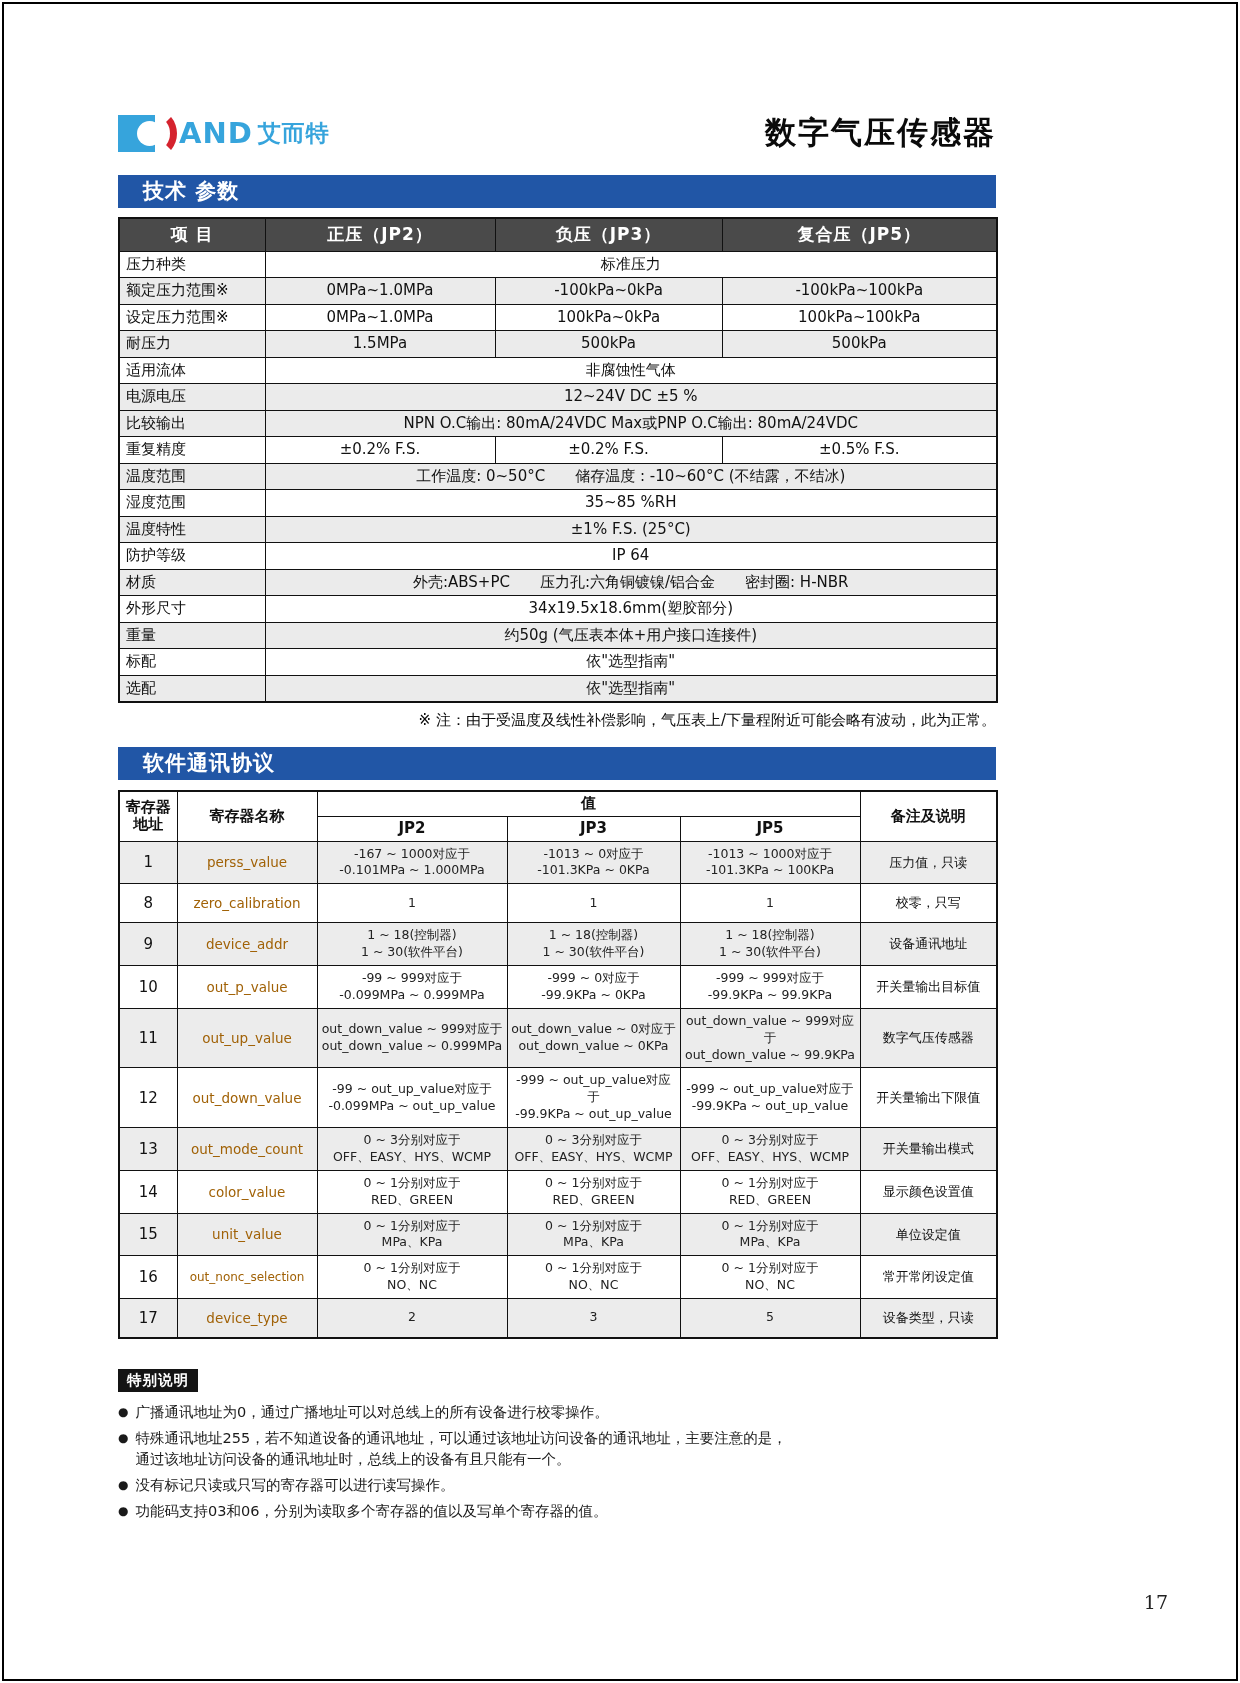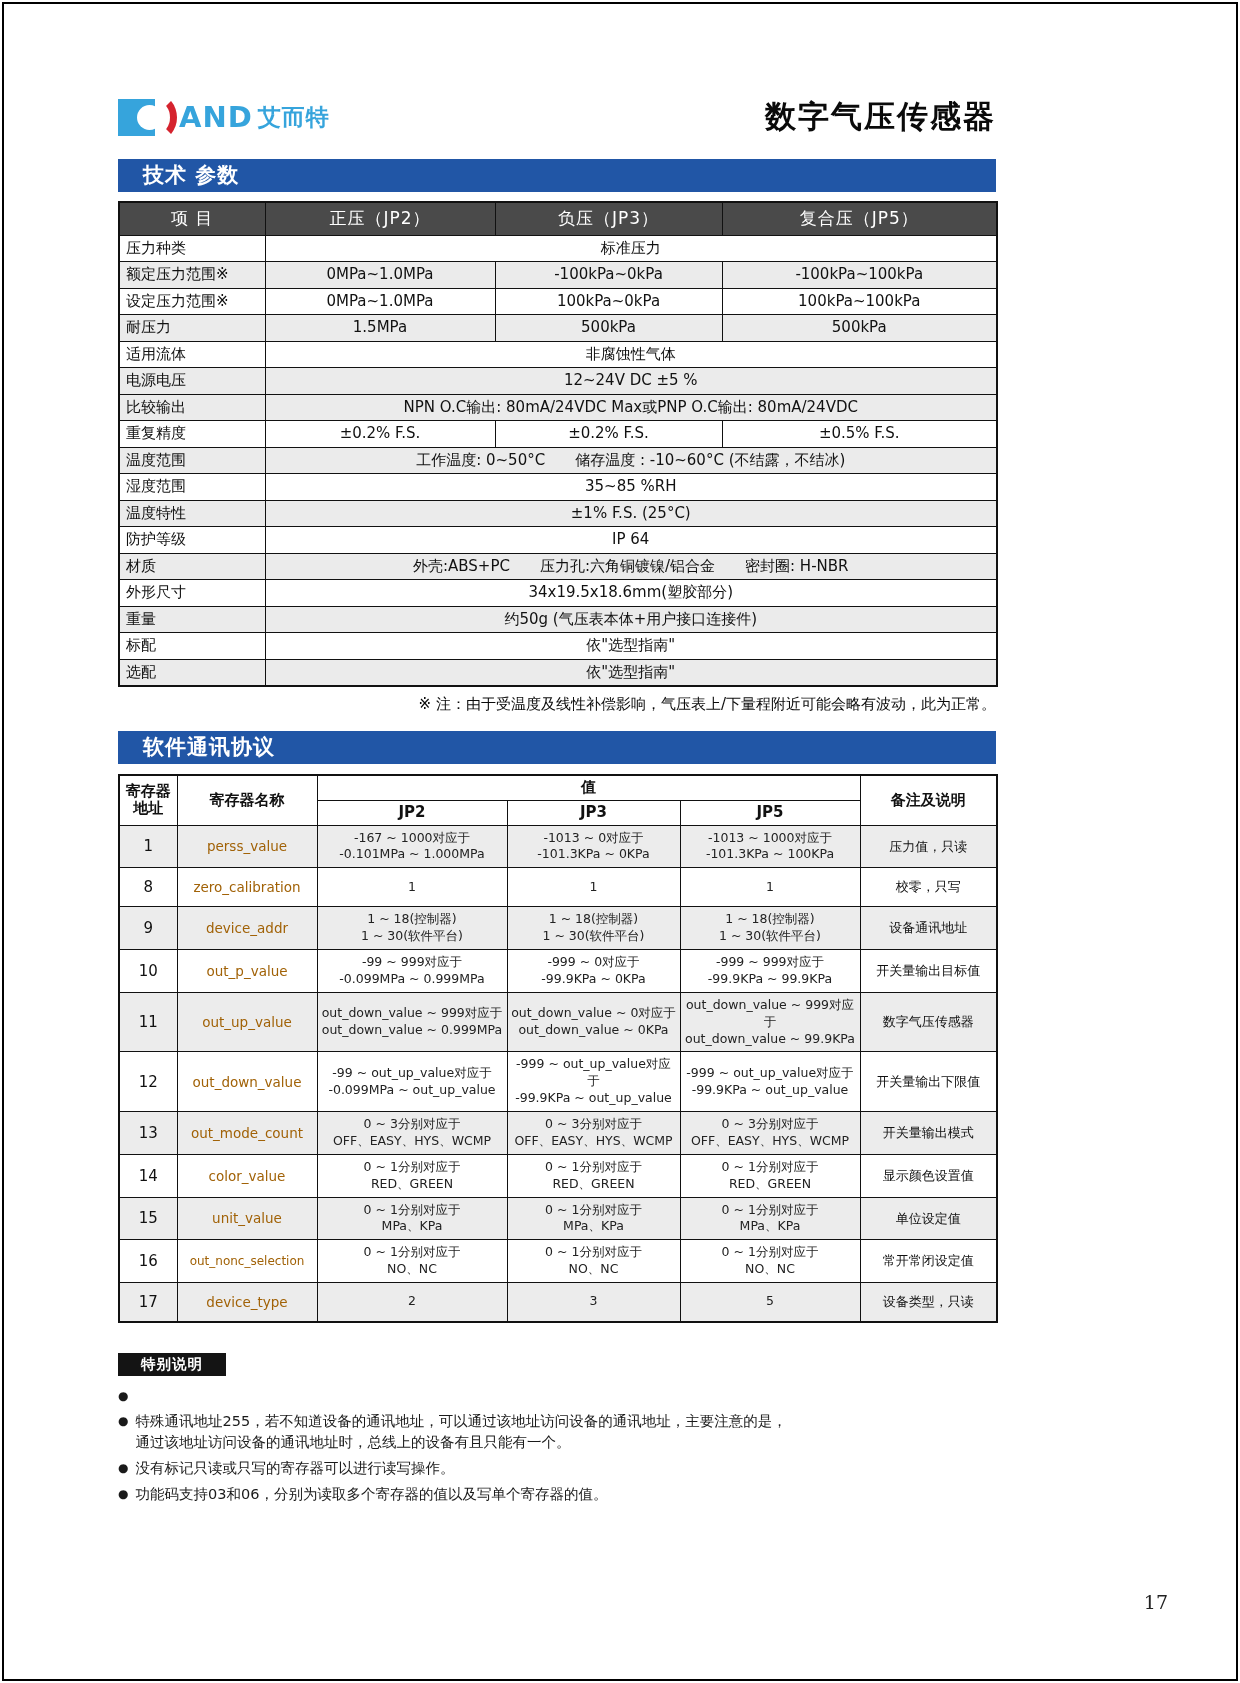--- a/index.html
+++ b/index.html
@@ -1,59 +1,59 @@
 <!DOCTYPE html>
 <html><head>
 <meta charset="utf-8">
 <style>
   html,body{margin:0;padding:0;background:#fff;}
   body{width:1240px;height:1683px;position:relative;font-family:"DejaVu Sans","Liberation Sans",sans-serif;color:#111;}
   .frame{position:absolute;inset:2px;border:2px solid #000;}
-  .content{position:absolute;left:118px;top:0;width:878px;}
+  .content{position:absolute;left:118px;top:16px;width:878px;}
 
   
   .header-row{margin-top:94px;height:46px;display:flex;justify-content:space-between;align-items:center;}
   .logo{display:flex;align-items:center;}
   .logo-mark{width:37px;height:37px;background:#36a4dc;position:relative;overflow:hidden;flex:0 0 auto;}
   .logo-circle{position:absolute;right:-7px;top:6px;width:25px;height:25px;background:#fff;border-radius:50%;}
   .logo-crescent{width:24px;height:31px;border:7px solid transparent;border-right:7px solid #d5232e;border-radius:50%;margin-left:-16px;flex:0 0 auto;}
   .logo-and{color:#36a4dc;font-weight:900;font-size:29px;letter-spacing:1px;margin-left:2px;}
   .logo-cn{color:#36a4dc;font-weight:800;font-size:23px;margin-left:5px;letter-spacing:1px;}
   .doc-title{font-size:31px;font-weight:800;letter-spacing:2px;color:#0a0a0a;}
 
   
   .section-bar{height:33px;background:#2156a6;color:#fff;font-size:21px;font-weight:800;line-height:33px;padding-left:25px;letter-spacing:1px;box-sizing:border-box;}
   .bar-tech{margin-top:19px;}
   .bar-proto{margin-top:17px;}
 
   
   table{border-collapse:collapse;width:878px;table-layout:fixed;}
   td,th{border:1px solid #111;box-sizing:border-box;vertical-align:middle;}
   .tech{margin-top:9px;border:2px solid #111;}
-  .tech th{background:#4a4a4a;color:#fff;font-size:17px;font-weight:400;height:33px;letter-spacing:1px;}
+  .tech th{background:#4a4a4a;color:#fff;font-size:17px;font-weight:700;height:33px;letter-spacing:1px;}
   .tech td{font-size:15px;line-height:1.3;padding:3px 6px;height:25px;text-align:center;}
   .tech td.lbl{text-align:left;}
   .tech tr.alt td{background:#ebebeb;}
 
   
   .note{margin-top:8px;text-align:right;font-size:15px;color:#0a0a0a;}
 
   
   .reg{margin-top:10px;border:2px solid #111;}
   .reg th{background:#fff;font-size:15px;font-weight:800;height:25px;line-height:1.15;}
   .reg td{font-size:12.5px;line-height:1.35;padding:4px 3px;height:39px;text-align:center;color:#222;}
   .reg td.addr{font-size:15px;color:#111;}
   .reg td.rname{font-weight:400;font-size:13.5px;color:#a16207;}
   .reg td.remark{font-size:13px;color:#111;}
   .reg tr.alt td{background:#ececec;}
   .pre{white-space:pre-line;}
 
   
   .special{margin-top:30px;}
-  .special-label{display:inline-block;background:#141414;color:#fff;font-size:14.5px;font-weight:700;padding:2px 23px;letter-spacing:1px;}
+  .special-label{display:inline-block;background:#141414;color:#fff;font-size:14.5px;font-weight:700;padding:2px 9px;letter-spacing:1px;}
   .bullets{margin-top:10px;}
   .bullet{display:flex;margin:5px 0;font-size:14.5px;line-height:1.45;color:#1a1a1a;}
   .bullet .dot{flex:0 0 auto;margin-right:7px;font-size:12px;line-height:1.7;}
   .bullet .txt{white-space:pre-line;}
 
   .page-num{position:absolute;right:72px;bottom:70px;font-family:"DejaVu Serif","Liberation Serif",serif;font-size:19px;color:#222;}
 </style>
 </head>
 <body>
 
@@ -310,20 +310,21 @@
           <td class="remark">设备类型，只读</td>
         </tr>
   </tbody>
     </table>
 
   <div class="special">
     <span class="special-label">特别说明</span>
     <div class="bullets">
       <div class="bullet">
           <span class="dot">●</span>
+          <span class="txt">广播通讯地址为0，通过广播地址可以对总线上的所有设备进行校零操作。</span>
         </div>
       <div class="bullet">
           <span class="dot">●</span>
           <span class="txt">特殊通讯地址255，若不知道设备的通讯地址，可以通过该地址访问设备的通讯地址，主要注意的是，
 通过该地址访问设备的通讯地址时，总线上的设备有且只能有一个。</span>
         </div>
       <div class="bullet">
           <span class="dot">●</span>
           <span class="txt">没有标记只读或只写的寄存器可以进行读写操作。</span>
         </div>

